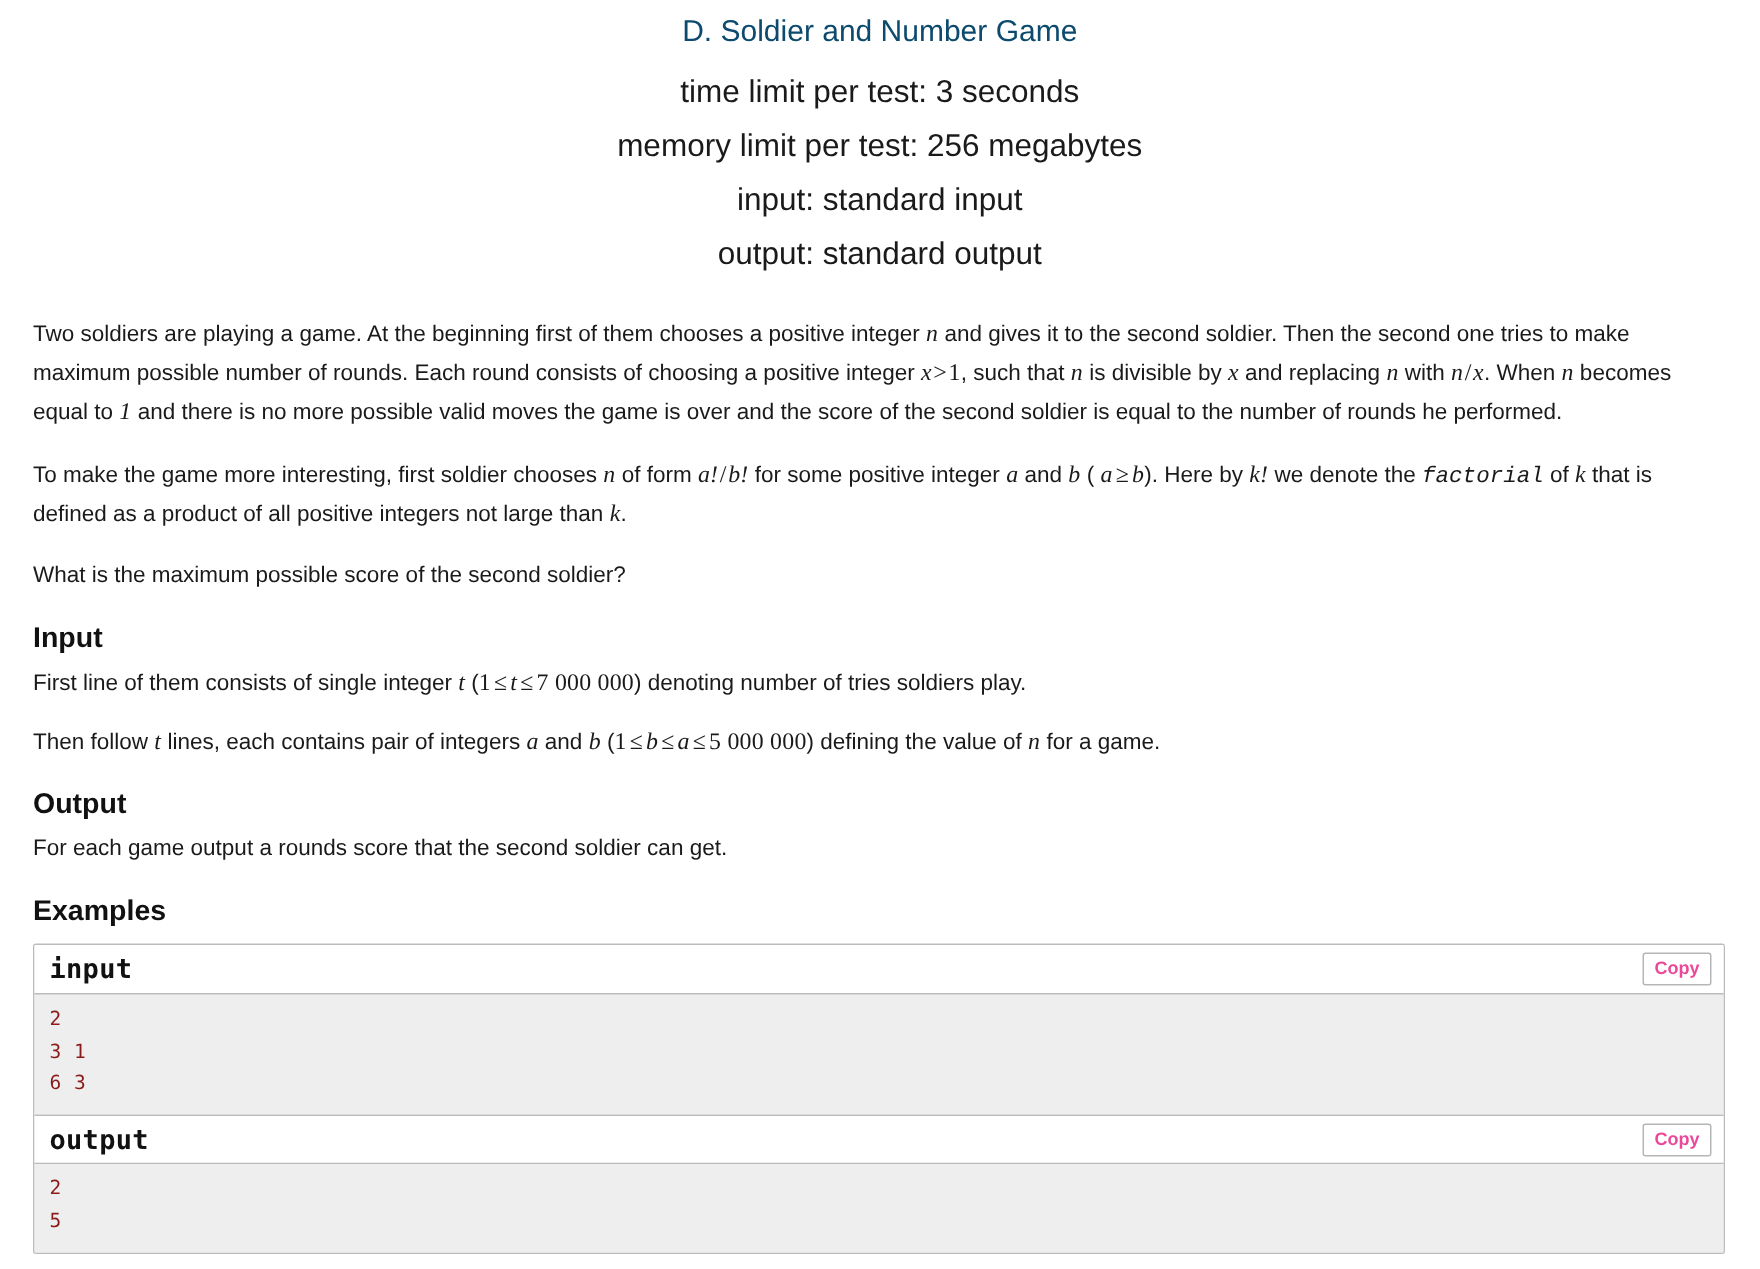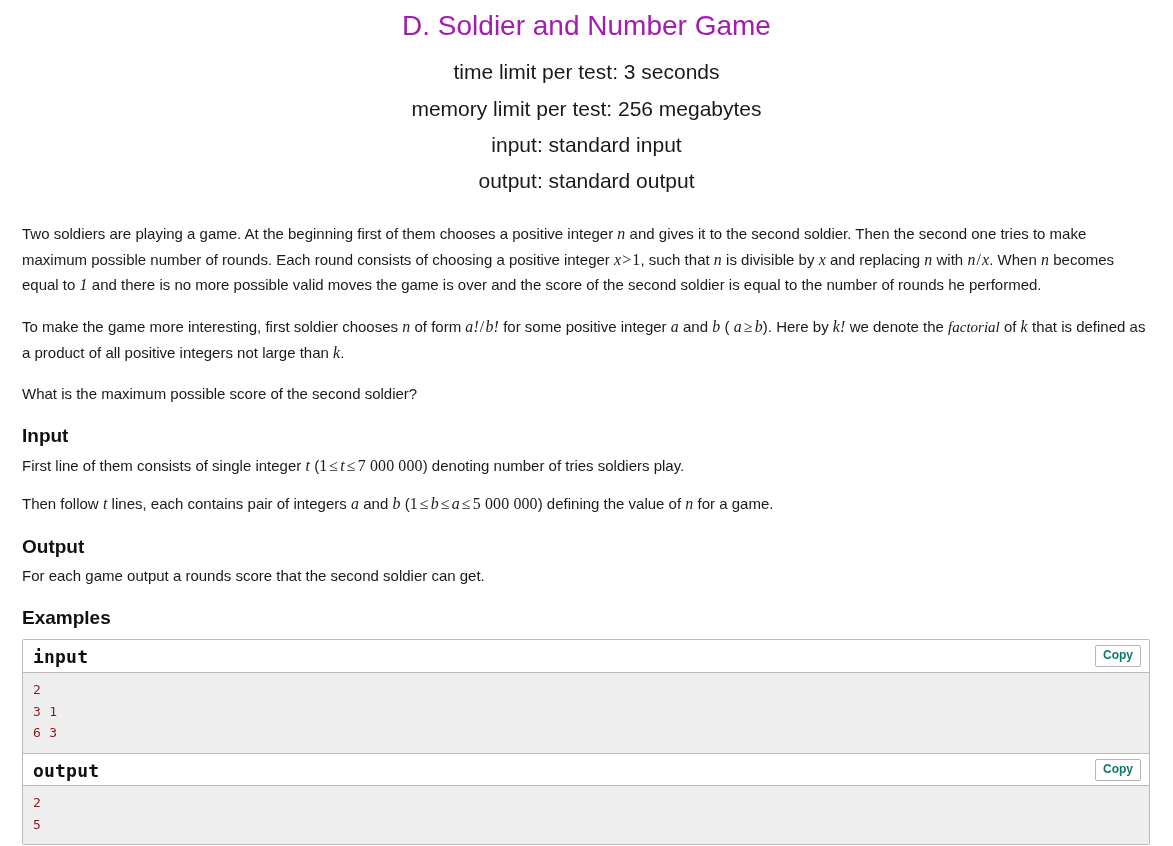--- a/index.html
+++ b/index.html
@@ -19,23 +19,23 @@
     width: 1173px;
     box-sizing: border-box;
     padding: 0 22px;
   }
   
   .problem-header {
     text-align: center;
     padding-top: 8px;
   }
   .problem-title {
-    font-size: 28px;
+    font-size: 20px;
     font-weight: 400;
-    color: #a21caf;
+    color: #0c4a6e;
     line-height: 1.3;
     margin: 0 0 10px 0;
   }
   .limit-line {
     font-size: 21px;
     color: #1a1a1a;
     line-height: 1.72;
   }
   
   .legend {
@@ -77,21 +77,21 @@
   }
   .mjx .op {
     font-style: normal;
     padding: 0 1px;
   }
   .mjx .rel {
     font-style: normal;
     padding: 0 2px;
   }
   em.emph {
-    font-family: Liberation Serif, serif;
+    font-family: Liberation Mono, monospace;
     font-style: italic;
     margin-top: 16px;
   }
   
   .sample-tests {
     margin-top: 0;
   }
   .sample-box {
     border: 1px solid #bbbbbb;
     border-radius: 2px;
@@ -117,21 +117,21 @@
     letter-spacing: 0.2px;
     line-height: 1;
   }
   .copy-button {
     position: absolute;
     right: 8px;
     top: 5px;
     border: 1px solid #b6b6b6;
     border-radius: 2px;
     background: #ffffff;
-    color: #0f766e;
+    color: #ec4899;
     font-family: "Liberation Sans", sans-serif;
     font-size: 12px;
     font-weight: bold;
     padding: 3px 7px 4px 7px;
     line-height: 1.1;
     cursor: pointer;
   }
   .sample-pre {
     margin: 0;
     background: #eeeeee;

